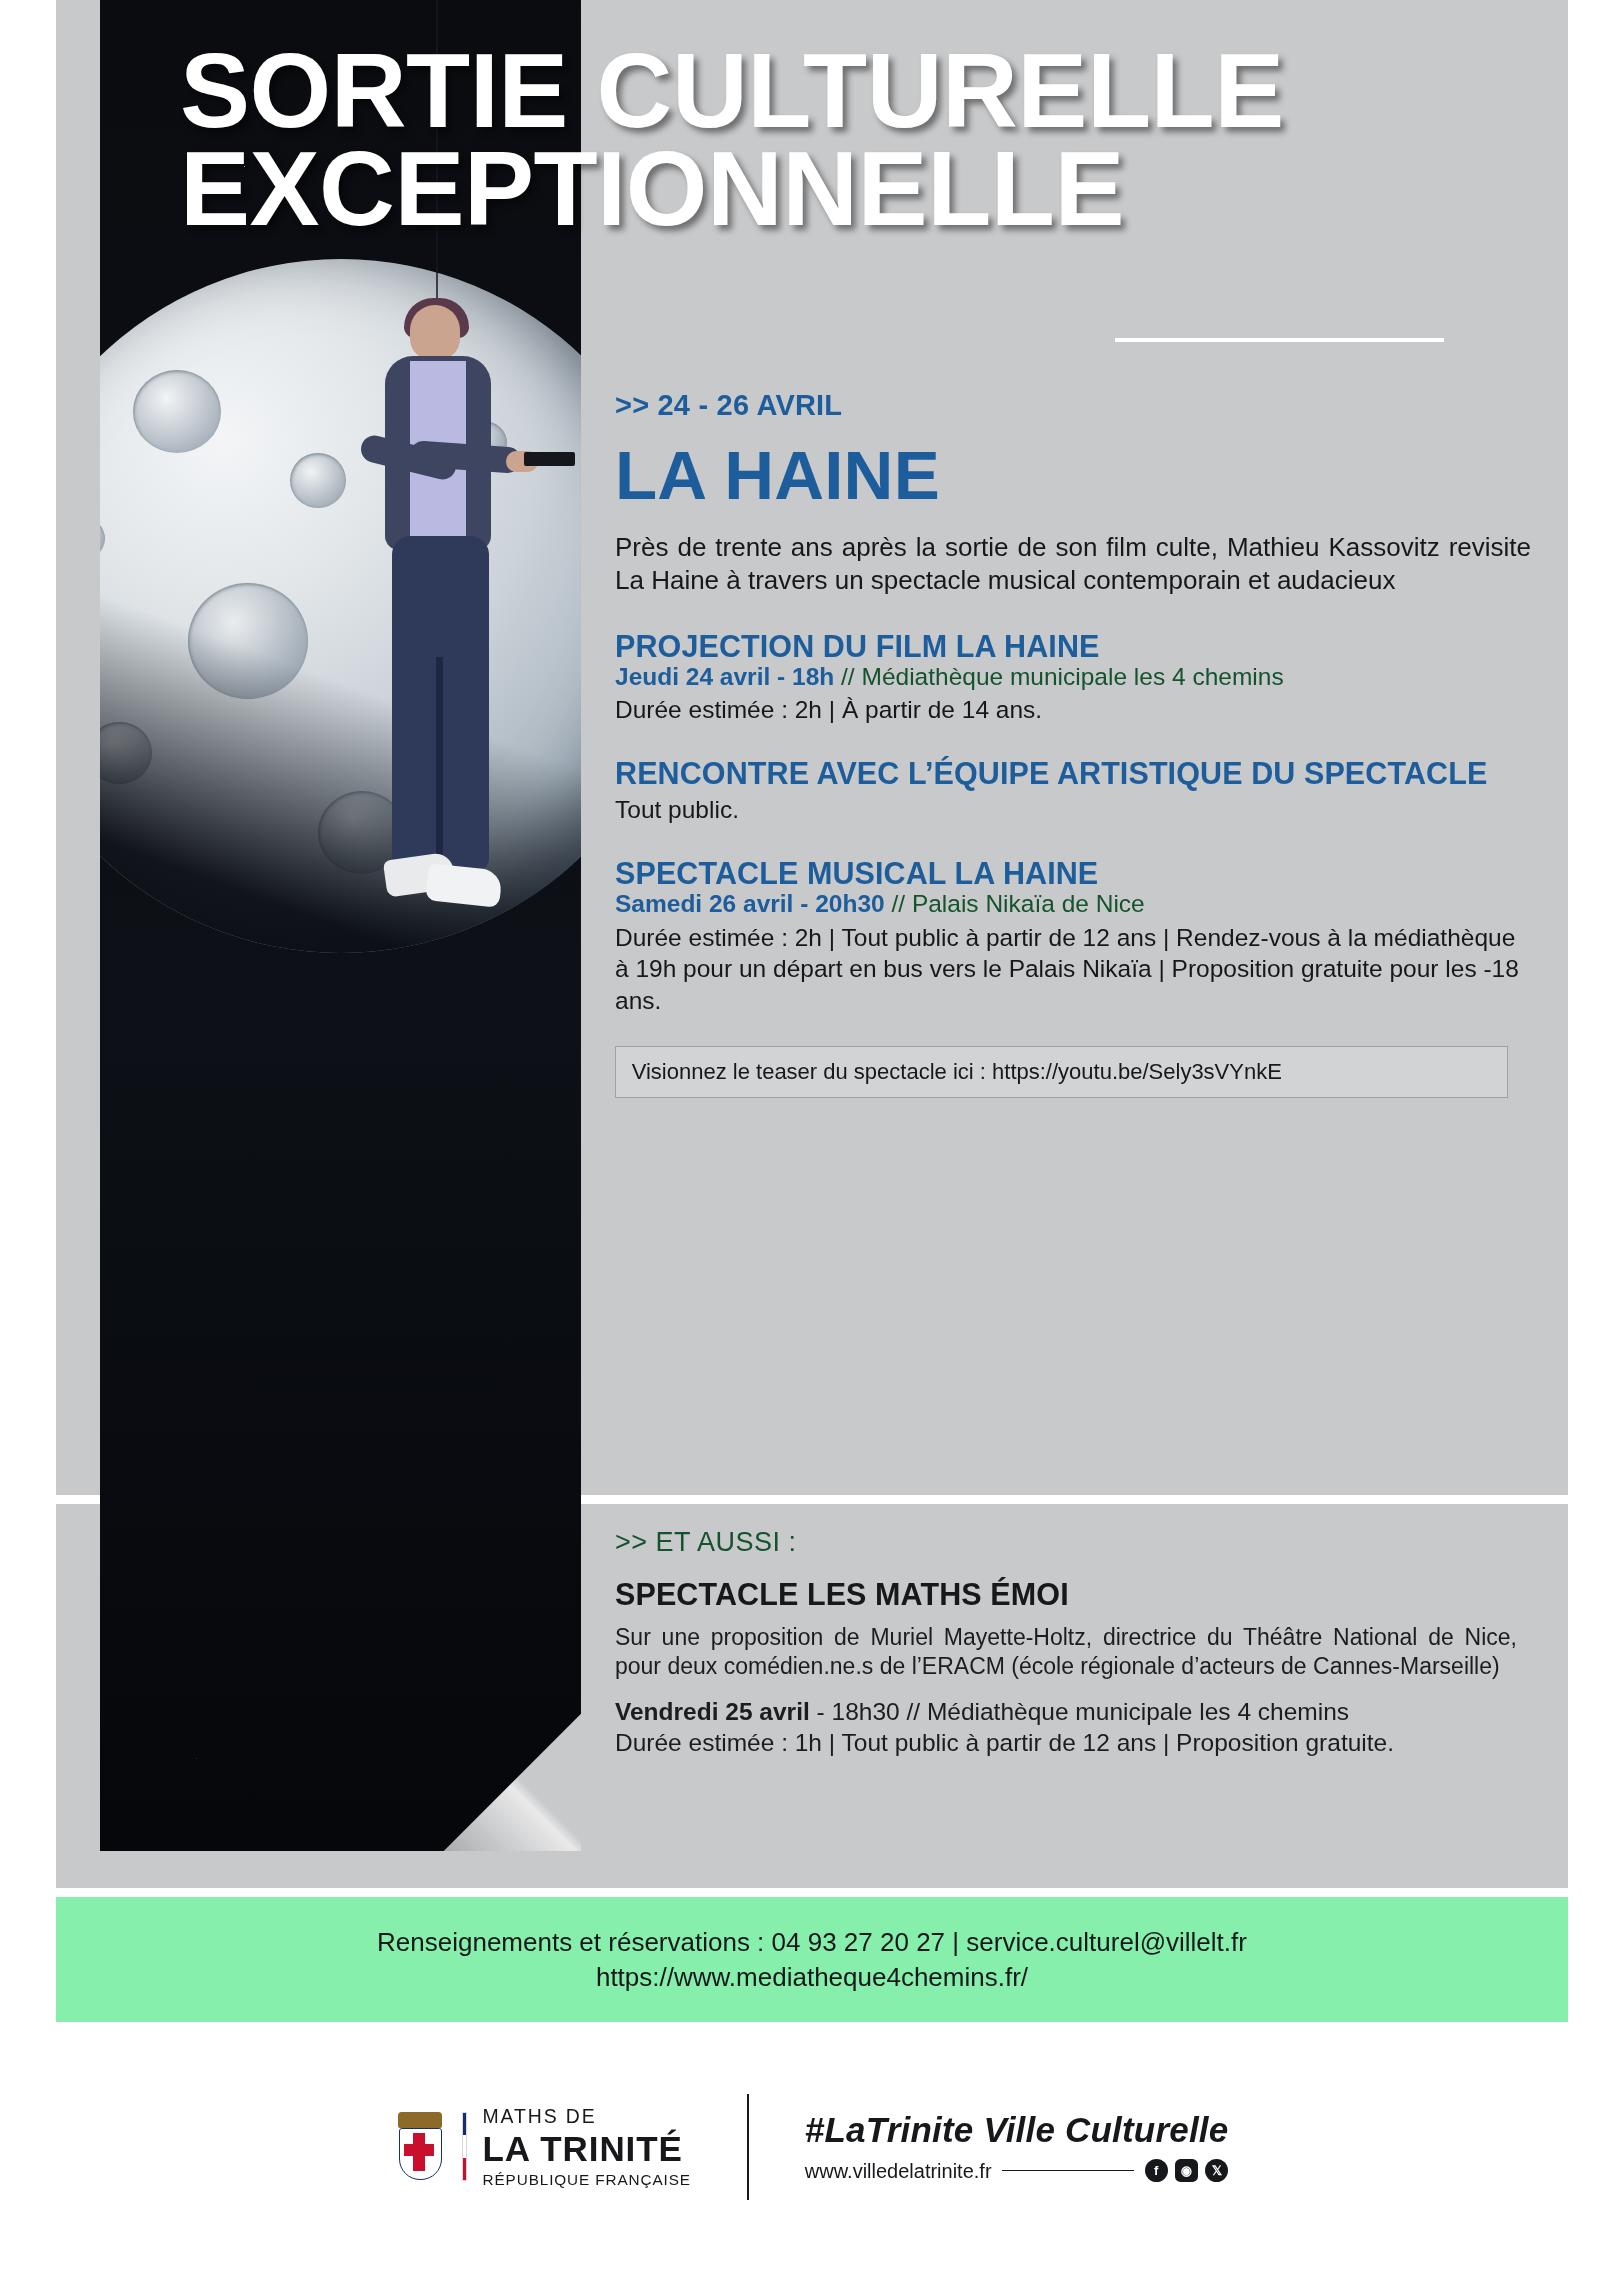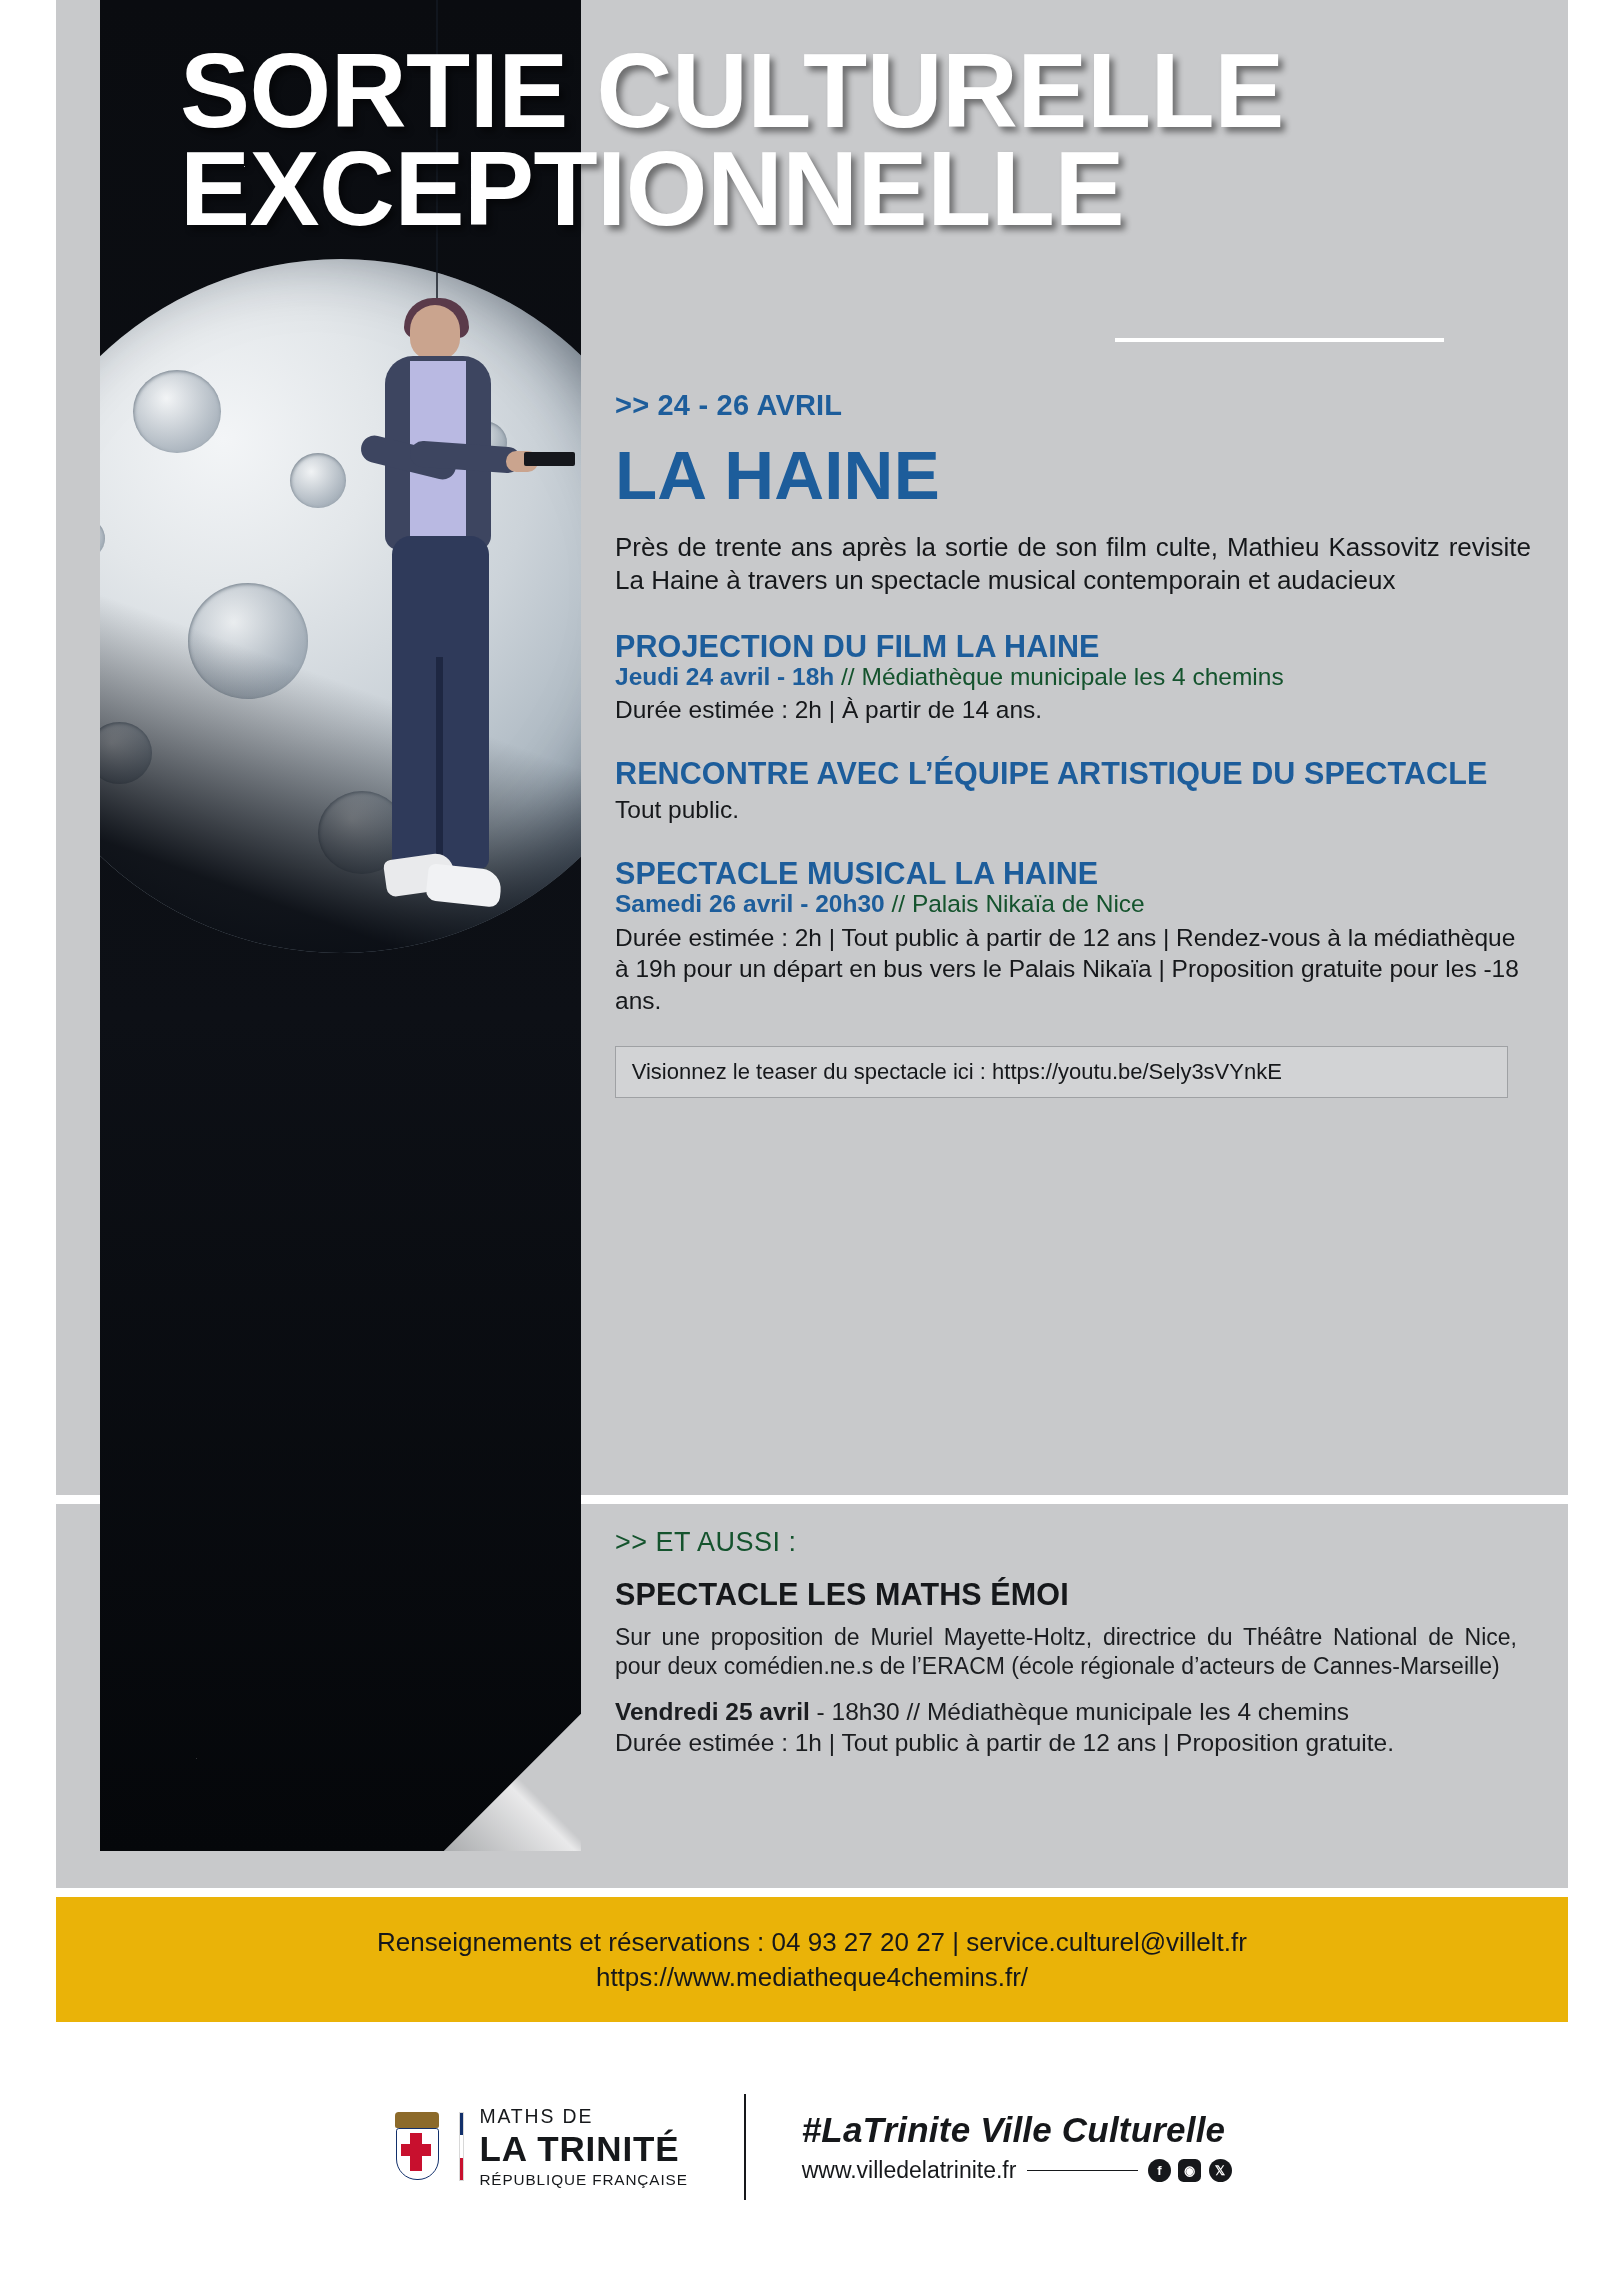--- a/index.html
+++ b/index.html
@@ -334,21 +334,21 @@
     margin-top: 2.8px;
   }
 
   
   .contact {
     position: absolute;
     left: 56px;
     top: 1897px;
     width: 1512px;
     height: 125px;
-    background: #eab308;
+    background: #86efac;
     display: flex;
     flex-direction: column;
     align-items: center;
     justify-content: center;
   }
   .contact div {
     font-size: 26px;
     line-height: 1.34;
     color: #16181b;
   }
@@ -436,21 +436,21 @@
     color: #16181b;
     letter-spacing: 0.2px;
   }
   .site-row {
     display: flex;
     align-items: center;
     gap: 10.2px;
     margin-top: 12px;
   }
   .site {
-    font-size: 23px;
+    font-size: 20px;
     color: #16181b;
   }
   .site-line {
     flex: 1;
     height: 1.4px;
     background: #16181b;
     min-width: 111px;
   }
   .socials { display: flex; gap: 7.4px; }
   .soc {

